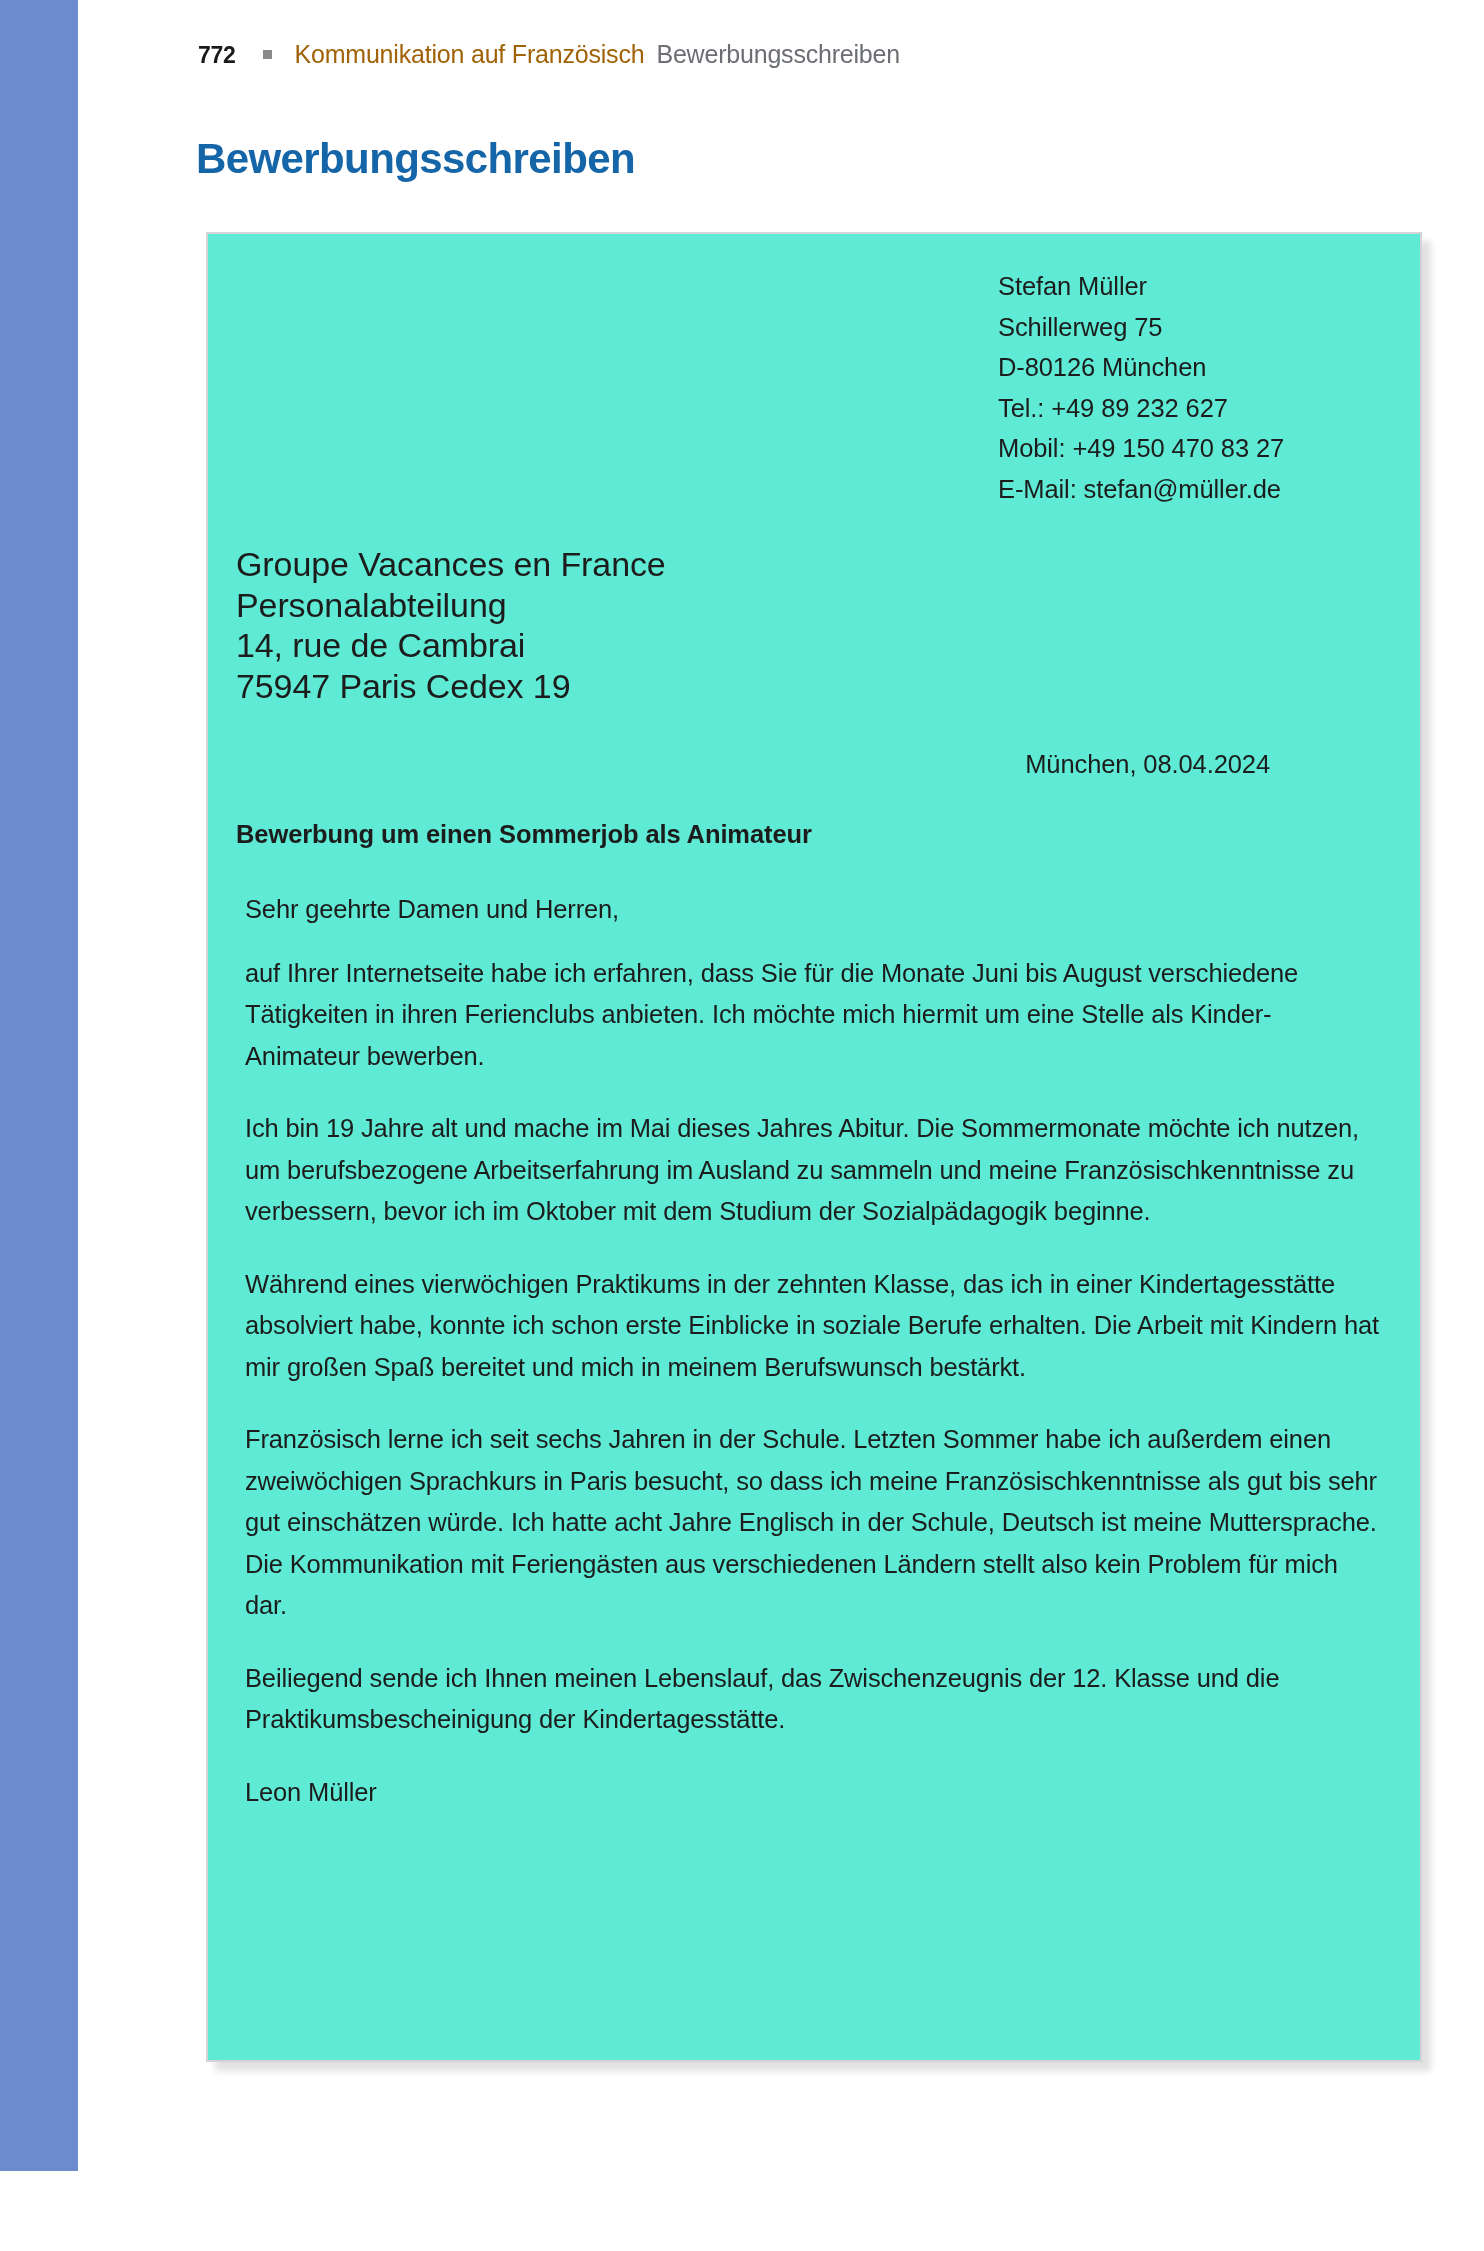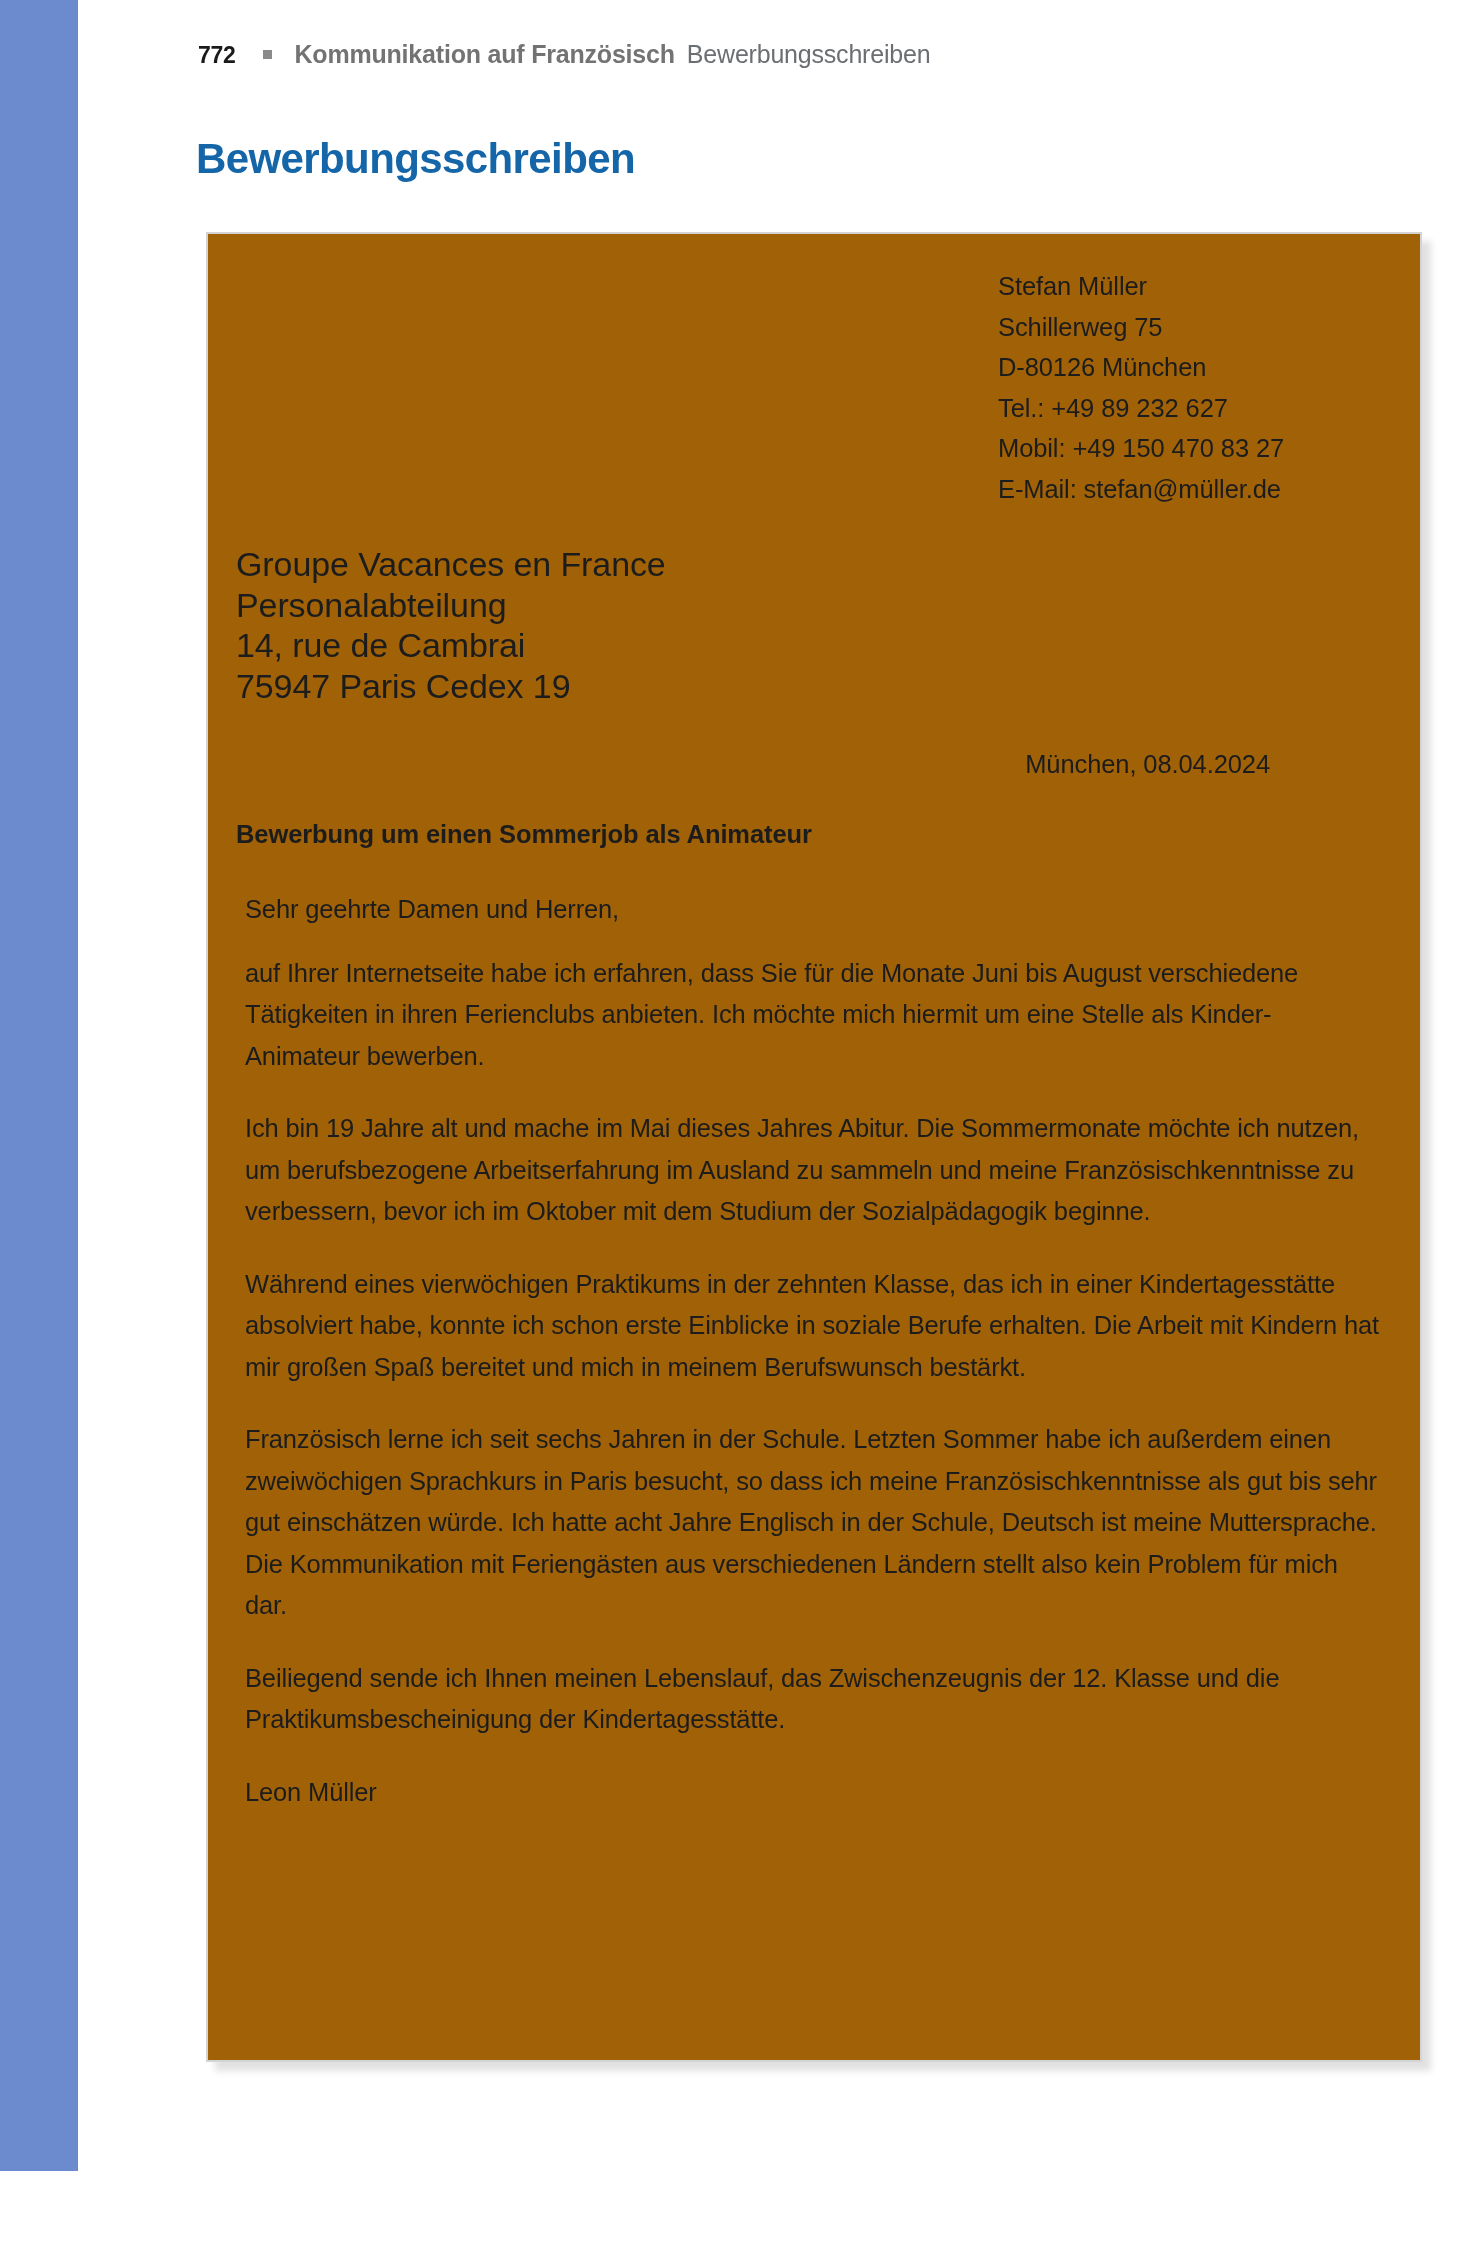--- a/index.html
+++ b/index.html
@@ -54,22 +54,22 @@
     display: inline-block;
     width: 9px;
     height: 9px;
     background: #8a8a8a;
     margin: 0 22px 0 28px;
     position: relative;
     top: -4px;
   }
   .running-head .chapter {
     font-size: 25px;
-    font-weight: bold;
-    color: #737373;
+    font-weight: normal;
+    color: #a16207;
     letter-spacing: -0.2px;
   }
   .running-head .section {
     font-size: 25px;
     color: #6b6e73;
     margin-left: 12px;
     letter-spacing: -0.2px;
   }
 
   
@@ -83,21 +83,21 @@
     letter-spacing: -0.6px;
   }
 
   
   .letter-box {
     position: absolute;
     left: 128px;
     top: 232px;
     width: 1216px;
     height: 1830px;
-    background: #a16207;
+    background: #5eead4;
     border: 2px solid #d4d4d4;
     box-shadow: 9px 9px 7px rgba(0,0,0,0.12);
     box-sizing: border-box;
   }
 
   .letter-inner {
     position: relative;
     width: 100%;
     height: 100%;
     font-size: 25px;

